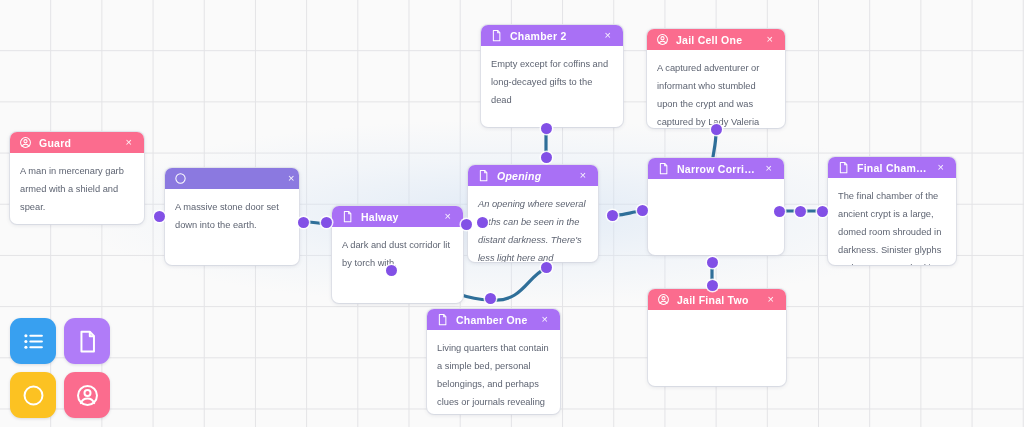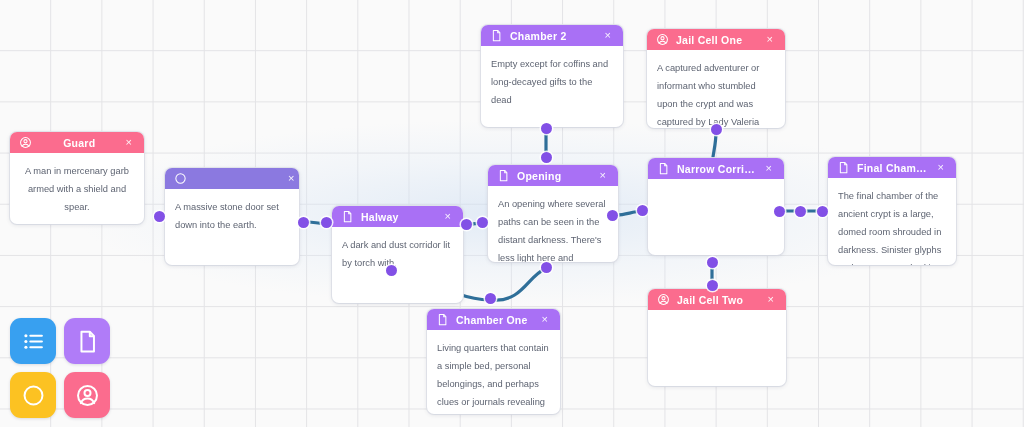--- a/index.html
+++ b/index.html
@@ -170,21 +170,21 @@
       <path d="M712,265 C712,272 712,279 712,284"></path>
 
       <path d="M716,132 C716,142 714,150 713,157"></path>
 
       <path d="M394,271 C428,271 444,298 490,300"></path>
       <path d="M493,300 C522,302 528,276 545,269"></path>
     </g>
   </svg>
 
   <div id="node-layer">
-      <div class="node" style="left: 10px; top: 132px; width: 134px; height: 92px; text-align: center;">
+      <div class="node" style="left: 10px; top: 132px; width: 134px; height: 92px;">
         <div class="node-header hdr-pink">
           <svg viewBox="0 0 24 24" class="hdr-icon" style="color: rgb(255, 255, 255);">
             <circle cx="12" cy="12" r="9.1" fill="none" stroke="currentColor" stroke-width="1.9"></circle>
             <circle cx="12" cy="9.6" r="2.9" fill="none" stroke="currentColor" stroke-width="1.9"></circle>
             <path d="M5.6 19.3 a6.9 6.9 0 0 1 12.8 0" fill="none" stroke="currentColor" stroke-width="1.9" stroke-linecap="round"></path>
           </svg>
           <span class="node-title">Guard</span>
           <span class="node-close">×</span>
         </div>
         <div class="node-body">A man in mercenary garb armed with a shield and spear.</div>
@@ -226,21 +226,21 @@
         <div class="node-header hdr-purple">
           <svg viewBox="0 0 24 24" class="hdr-icon" style="color: rgb(255, 255, 255);">
             <path d="M6.2 2.6 h8 l4 4 v15 h-12 z" fill="none" stroke="currentColor" stroke-width="1.9" stroke-linejoin="round"></path>
             <path d="M14.2 2.6 v4.3 h4" fill="none" stroke="currentColor" stroke-width="1.9" stroke-linejoin="round"></path>
           </svg>
           <span class="node-title">Halway</span>
           <span class="node-close">×</span>
         </div>
         <div class="node-body">A dark and dust corridor lit by torch with.</div>
       </div>
-      <div class="node" style="left: 488px; top: 165px; width: 130px; height: 97px;">
+      <div class="node" style="left: 468px; top: 165px; width: 130px; height: 97px; font-style: italic;">
         <div class="node-header hdr-purple">
           <svg viewBox="0 0 24 24" class="hdr-icon" style="color: rgb(255, 255, 255);">
             <path d="M6.2 2.6 h8 l4 4 v15 h-12 z" fill="none" stroke="currentColor" stroke-width="1.9" stroke-linejoin="round"></path>
             <path d="M14.2 2.6 v4.3 h4" fill="none" stroke="currentColor" stroke-width="1.9" stroke-linejoin="round"></path>
           </svg>
           <span class="node-title">Opening</span>
           <span class="node-close">×</span>
         </div>
         <div class="node-body">An opening where several paths can be seen in the distant darkness. There's less light here and chamber is cold.</div>
       </div>
@@ -277,21 +277,21 @@
         </div>
         <div class="node-body">Living quarters that contain a simple bed, personal belongings, and perhaps clues or journals revealing information about the crypt's history or secrets.</div>
       </div>
       <div class="node" style="left: 648px; top: 289px; width: 138px; height: 97px;">
         <div class="node-header hdr-pink">
           <svg viewBox="0 0 24 24" class="hdr-icon" style="color: rgb(255, 255, 255);">
             <circle cx="12" cy="12" r="9.1" fill="none" stroke="currentColor" stroke-width="1.9"></circle>
             <circle cx="12" cy="9.6" r="2.9" fill="none" stroke="currentColor" stroke-width="1.9"></circle>
             <path d="M5.6 19.3 a6.9 6.9 0 0 1 12.8 0" fill="none" stroke="currentColor" stroke-width="1.9" stroke-linecap="round"></path>
           </svg>
-          <span class="node-title">Jail Cell Two</span>
+          <span class="node-title">Jail Final Two</span>
           <span class="node-close">×</span>
         </div>
         <div class="node-body"></div>
       </div>
     </div>
 
   <div id="handle-layer">
       <div class="handle" style="left: 153.5px; top: 210.5px; background: rgb(130, 80, 230);"></div>
       <div class="handle" style="left: 297.5px; top: 216.5px; background: rgb(130, 80, 230);"></div>
       <div class="handle" style="left: 320.5px; top: 216.5px; background: rgb(130, 80, 230);"></div>

